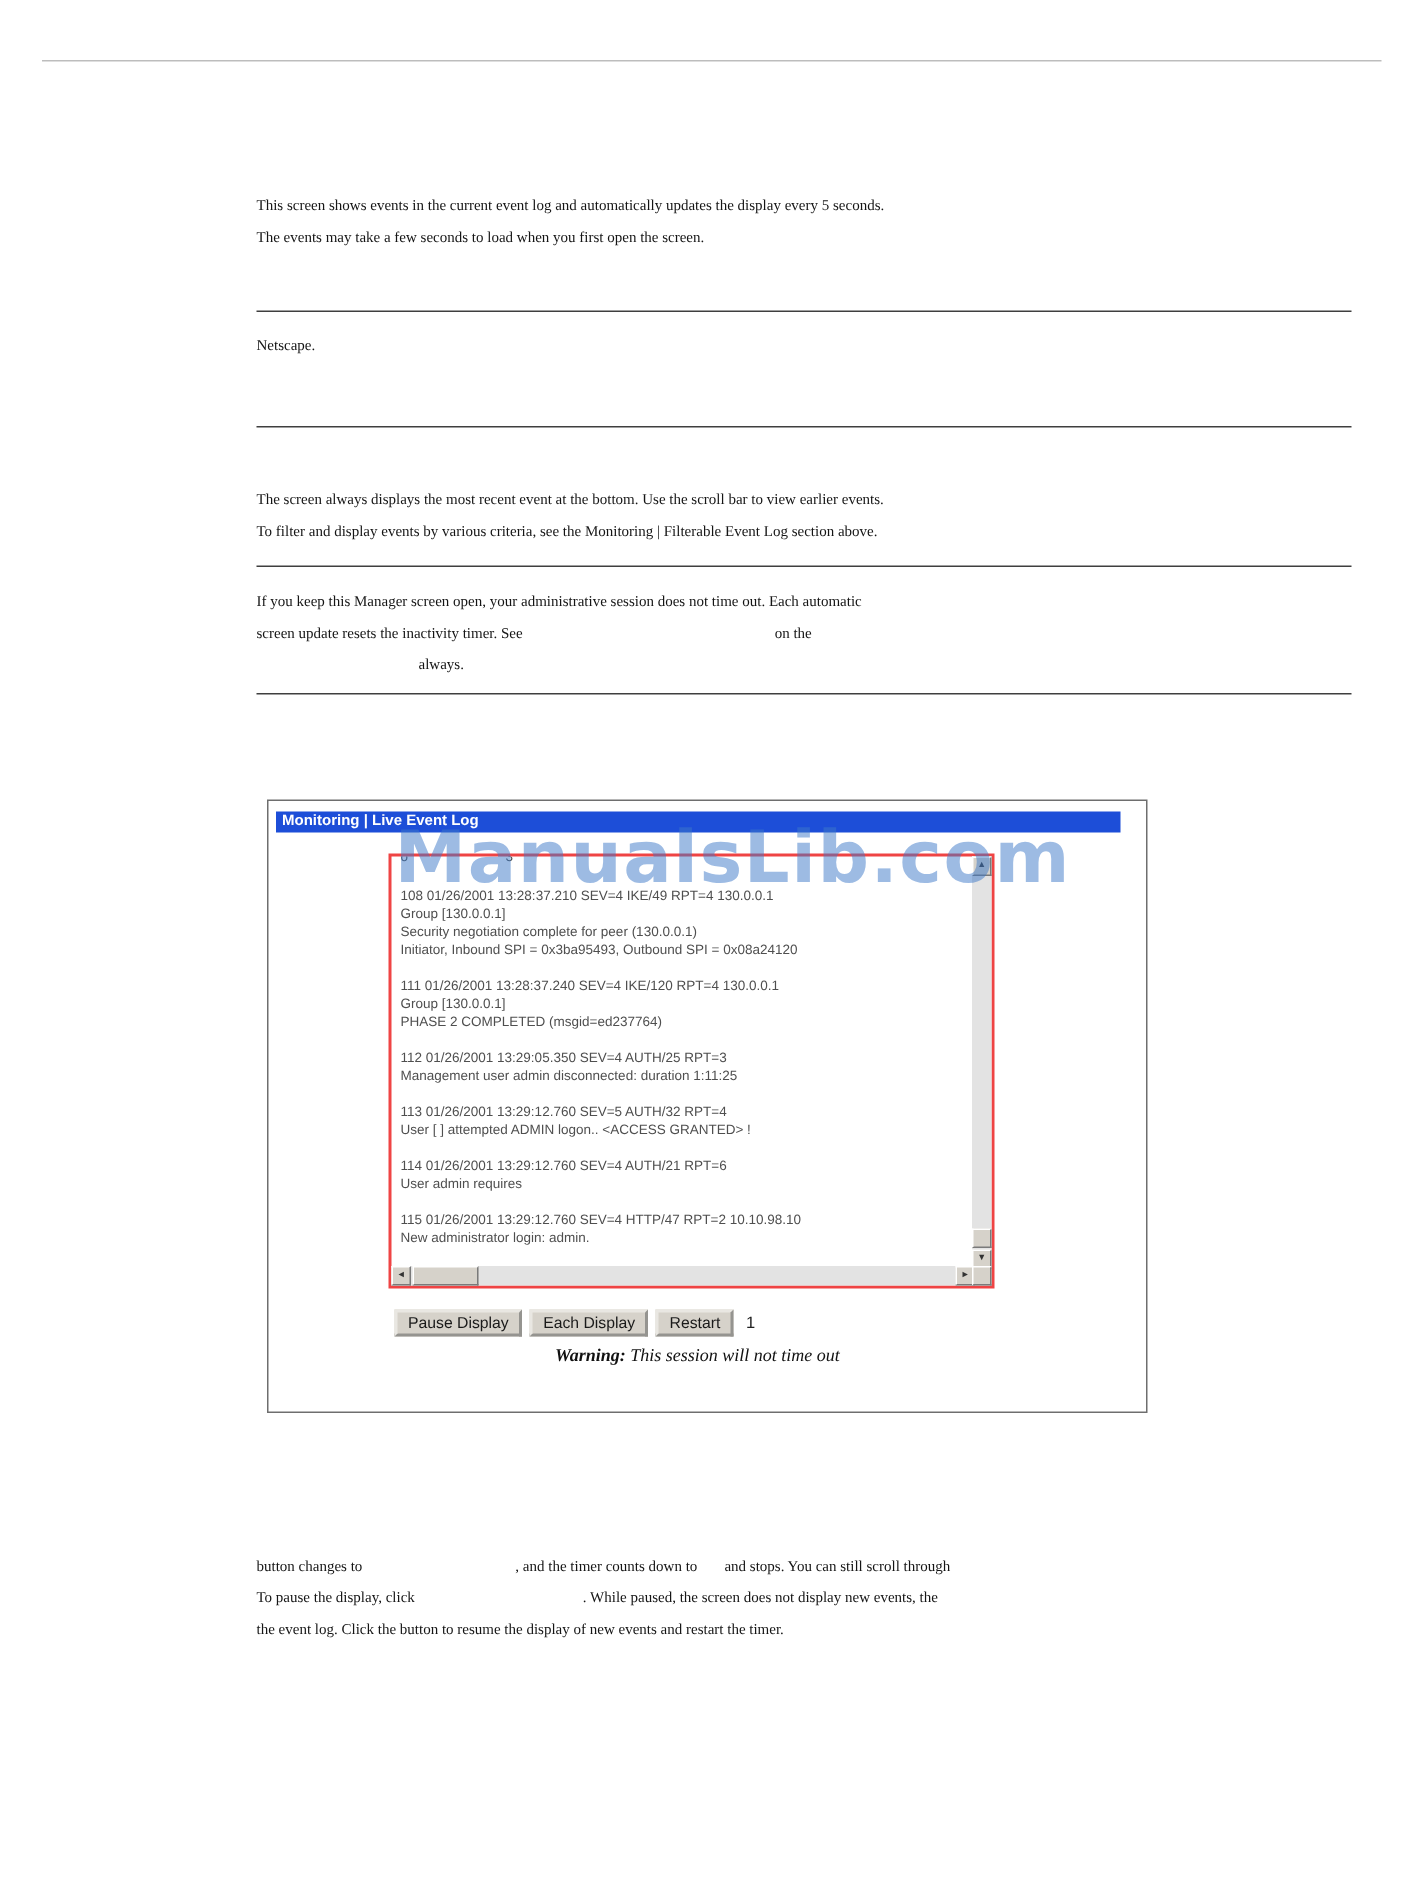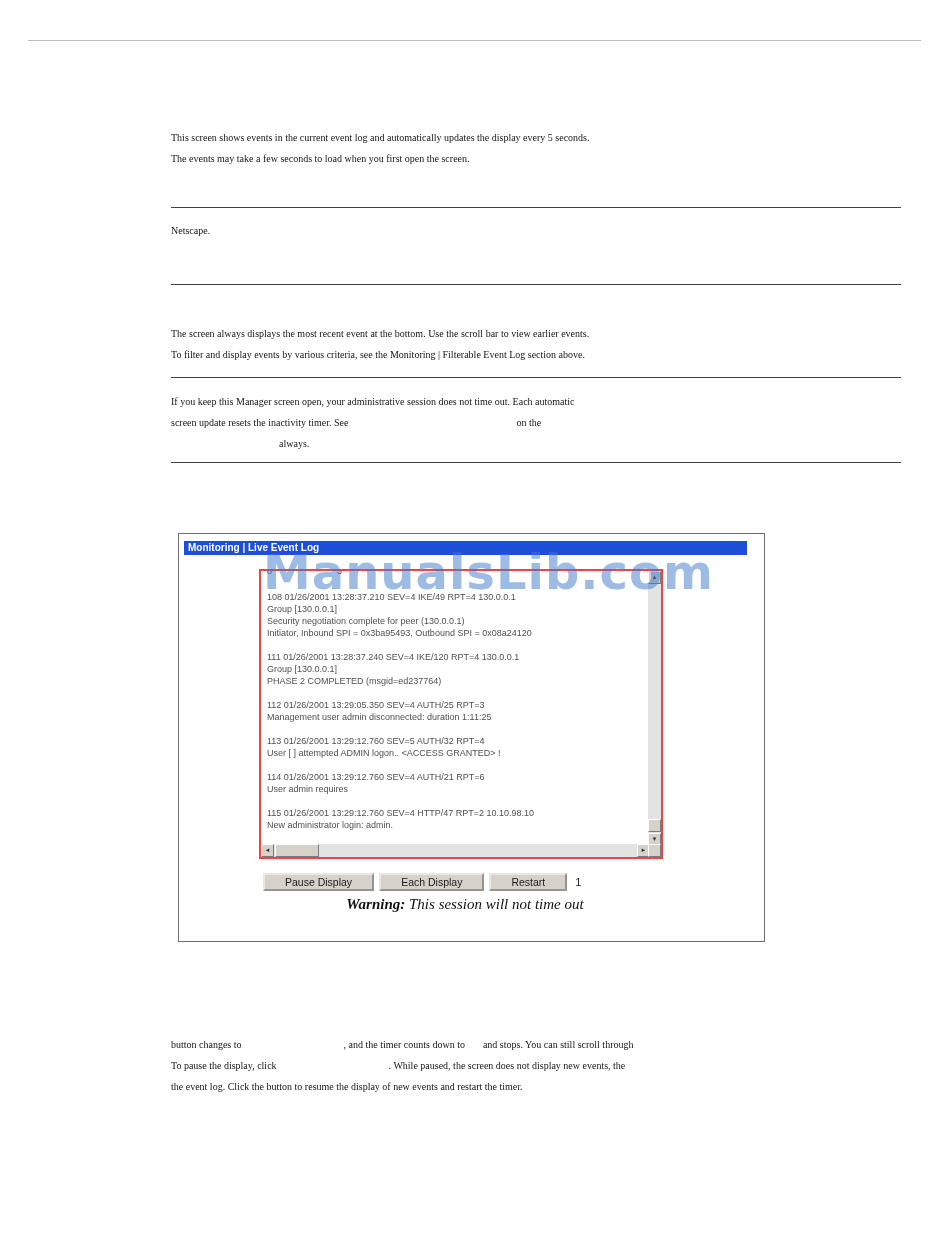--- a/index.html
+++ b/index.html
@@ -55,26 +55,26 @@
   .vthumb { left:0; top:248px; width:13px; height:13px; }
   .sb-left { left:0; top:0; }
   .sb-right { left:376px; top:0; }
   .hthumb { left:14px; top:0; width:44px; height:13px; }
   .sbcorner { right:0; bottom:0; width:13px; height:13px; }
 
   .buttons-row { position:absolute; left:84px; top:339px; display:flex; gap:5px; align-items:center; }
   .btn95 {
     height:18px; background:#d6d2ca; border:2px outset #e9e7e2;
     font-family:"Liberation Sans", sans-serif; font-size:10.5px; color:#1a1a1a;
-    padding:0 20px; white-space:nowrap; cursor:pointer;
+    padding:0 7px; white-space:nowrap; cursor:pointer;
   }
   .timer-val { font-family:"Liberation Sans", sans-serif; font-size:11px; color:#222; margin-left:3px; }
   .warning {
     position:absolute; left:84px; top:362px; width:404px; text-align:center;
-    font-family:"Liberation Serif", serif; font-size:15px; font-style:italic; color:#111;
+    font-family:"Liberation Serif", serif; font-size:12px; font-style:italic; color:#111;
   }
 </style>
 </head>
 <body>
 
 <div class="page">
 
   <div class="topline"></div>
 
   <div class="para" style="left:171px; top:127px;">

